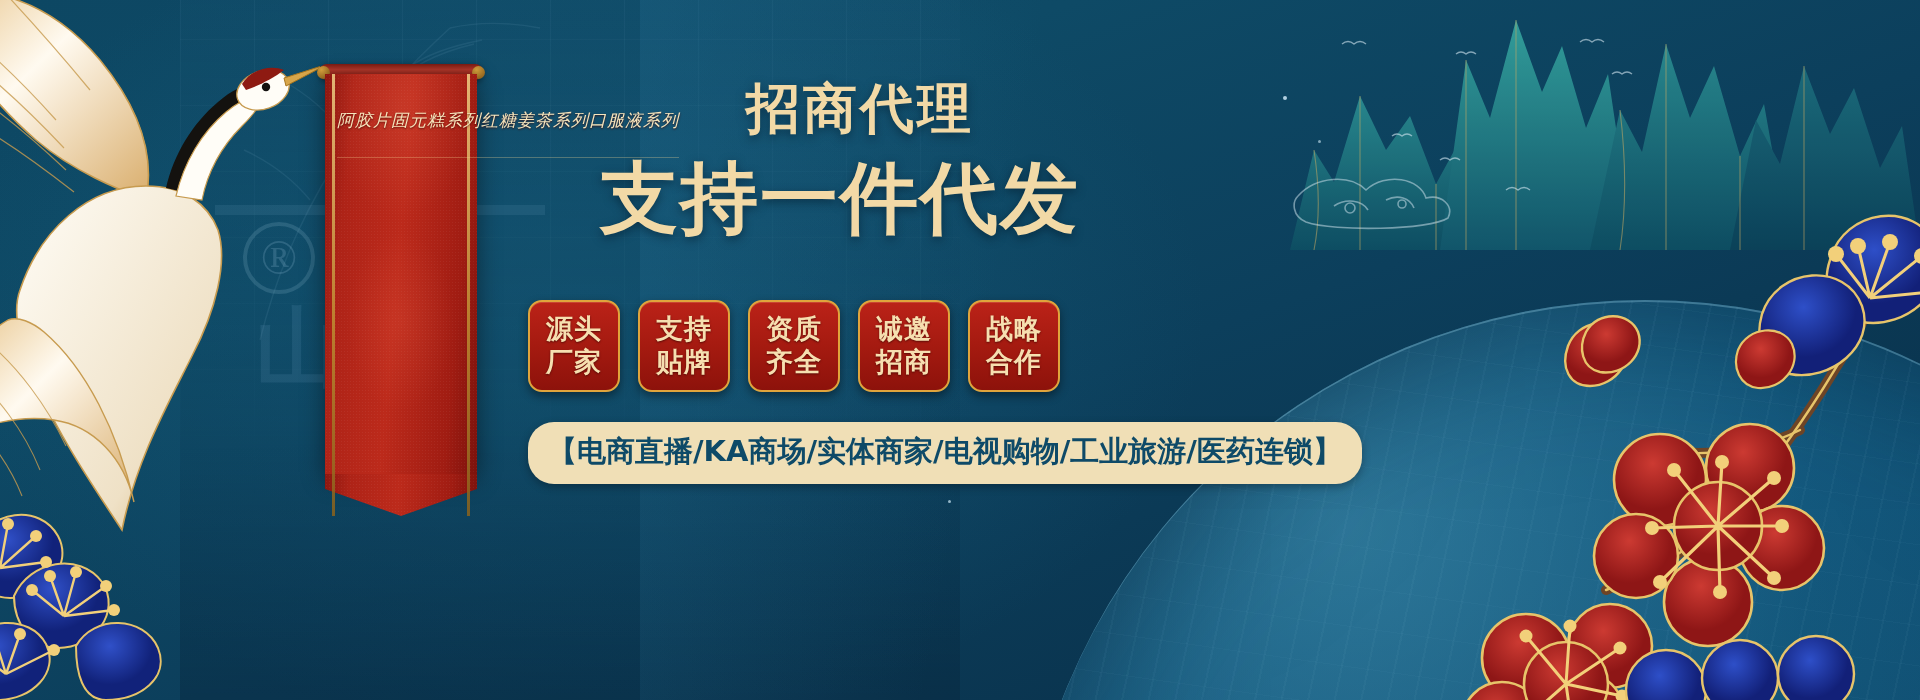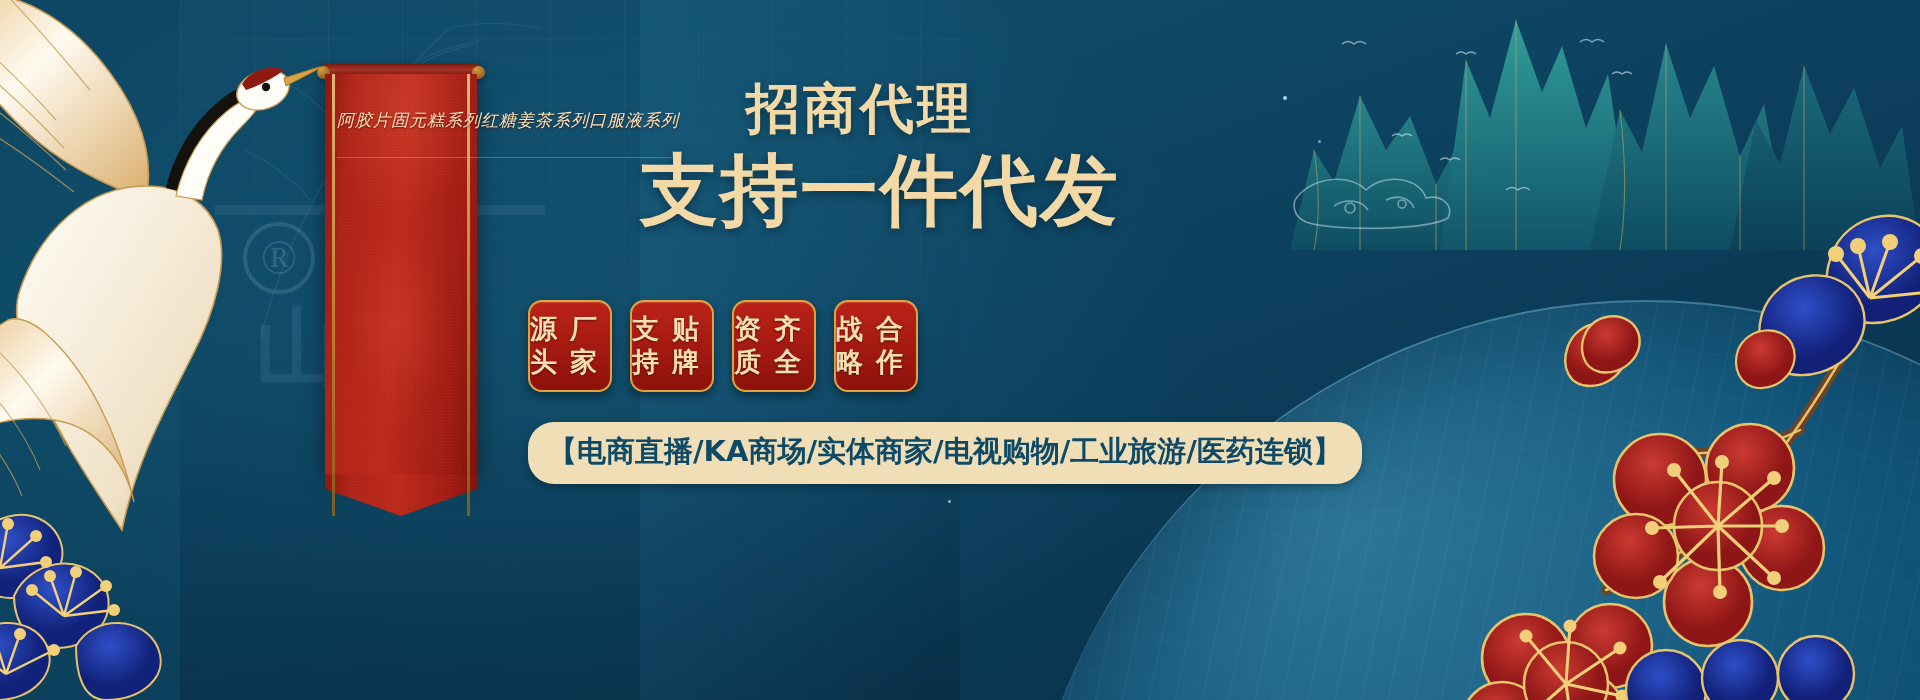--- a/index.html
+++ b/index.html
@@ -136,32 +136,32 @@
   
   .headline{
     position:absolute; left:600px; top:80px; width:520px;
   }
   .h-line{
     color:#f2d9a6; font-weight:bold; line-height:1.06; white-space:nowrap;
     text-shadow:0 3px 10px rgba(4,26,42,.55);
     font-family:"DejaVu Sans","Liberation Sans",sans-serif;
   }
   .h1{ font-size:54px; letter-spacing:3px; text-align:center; }
-  .h2{ font-size:78px; letter-spacing:2px; margin-top:12px; text-align:right; }
+  .h2{ font-size:78px; letter-spacing:2px; margin-top:20px; text-align:left; }
 
   
   .badges{
     position:absolute; left:528px; top:300px; display:flex; gap:18px;
   }
   .badge{
-    width:84px; height:92px; border-radius:14px;
+    width:92px; height:92px; border-radius:14px;
     background:linear-gradient(180deg,#bb2218 0%,#a41a10 52%,#8d120b 100%);
     border:2px solid #e0a43c;
     box-shadow:0 4px 10px rgba(0,0,0,.42), inset 0 1px 0 rgba(255,190,150,.22);
-    display:flex; align-items:center; justify-content:center;
+    display:flex; flex-direction:column; align-items:center; justify-content:center;
     color:#f6dfb0; font-weight:bold; font-size:27px; line-height:1.22; letter-spacing:1px;
     font-family:"DejaVu Sans","Liberation Sans",sans-serif;
     text-shadow:0 1px 2px rgba(60,6,3,.7);
   }
 
   
   .channels{
     position:absolute; left:528px; top:422px;
     background:#f0dfb6; border-radius:26px;
     padding:10px 20px 12px 20px;
@@ -458,20 +458,24 @@
     </div>
     <div class="badge">
       <span>支持</span>
       <span>贴牌</span>
     </div>
     <div class="badge">
       <span>资质</span>
       <span>齐全</span>
     </div>
     <div class="badge">
+      <span>诚邀</span>
+      <span>招商</span>
+    </div>
+    <div class="badge">
       <span>战略</span>
       <span>合作</span>
     </div>
   </div>
 
   <div class="channels">【电商直播/KA商场/实体商家/电视购物/工业旅游/医药连锁】</div>
 
 </div>
 
 </body></html>

